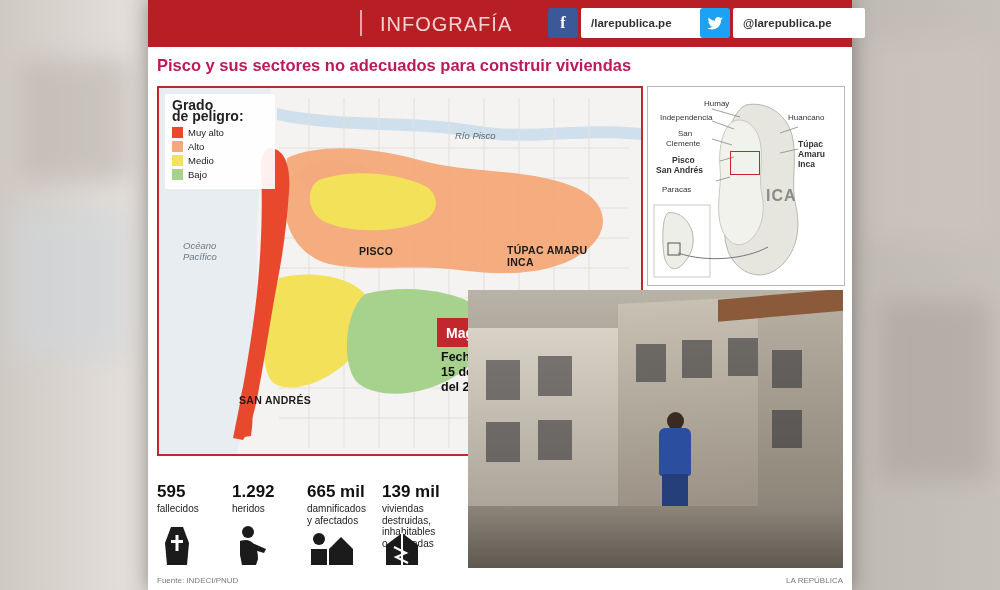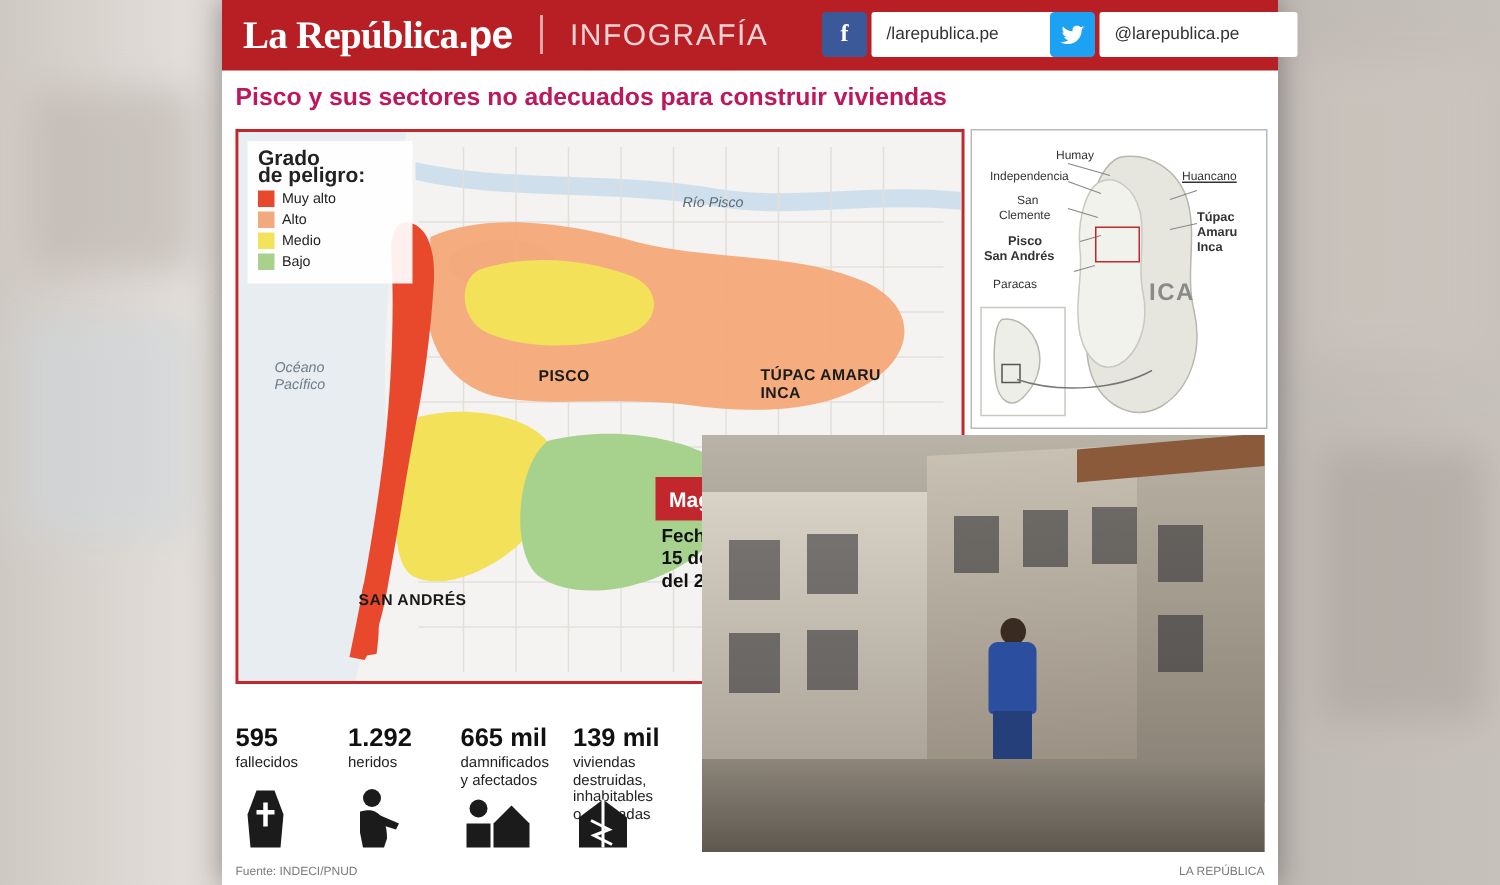--- a/index.html
+++ b/index.html
@@ -21,21 +21,21 @@
   .header{height:47px;background:#b81f24;position:relative;}
   .logo{position:absolute;left:14px;top:8px;color:#fff;font-size:26px;font-weight:bold;letter-spacing:-.5px;
         font-family:"Liberation Serif", serif;}
   .logo .pe{font-family:"Liberation Sans",sans-serif;font-weight:bold;font-size:26px;}
   .divider{position:absolute;left:212px;top:10px;width:2px;height:26px;background:#e8a5a7;}
   .infog{position:absolute;left:232px;top:13px;color:#f3d3d4;font-size:20px;letter-spacing:1px;}
   .social{position:absolute;top:8px;height:30px;display:flex;align-items:center;}
   .sbtn{width:30px;height:30px;border-radius:3px;display:flex;align-items:center;justify-content:center;color:#fff;font-weight:bold;font-size:16px;font-family:"Liberation Serif",serif;}
   .fb{background:#3b5998;}
   .tw{background:#1da1f2;font-size:14px;}
-  .shandle{height:30px;min-width:112px;background:#fff;color:#333;font-size:11.5px;display:flex;align-items:center;padding:0 10px;border-radius:2px;margin-left:3px;}
+  .shandle{height:30px;min-width:112px;background:#fff;color:#333;font-size:11.5px;display:flex;align-items:center;padding:0 10px;border-radius:2px;margin-left:3px;font-weight:bold;}
   .soc1{left:400px;}
   .soc2{left:552px;}
 
   
   .title{position:absolute;left:9px;top:56px;font-size:16.5px;font-weight:bold;color:#be185d;}
 
   
   .mapbox{position:absolute;left:9px;top:86px;width:482px;height:366px;border:2px solid #c1272d;background:#f4f3f1;overflow:hidden;}
   .ocean-label{position:absolute;left:24px;top:152px;font-size:9.5px;color:#6c7b86;font-style:italic;line-height:11px;}
   .riverlabel{position:absolute;left:296px;top:42px;font-size:9.5px;color:#5b6b77;font-style:italic;}
@@ -95,23 +95,20 @@
 <div class="backdrop">
   <div class="bsmudge" style="left:20px;top:60px;width:110px;height:120px;background:#b9b2ac;"></div>
   <div class="bsmudge" style="left:10px;top:210px;width:120px;height:150px;background:#cfd6dc;"></div>
   <div class="bsmudge" style="left:870px;top:40px;width:120px;height:200px;background:#cfc7c0;"></div>
   <div class="bsmudge" style="left:880px;top:300px;width:110px;height:180px;background:#a9a29b;"></div>
 </div>
 
 <div class="page">
 
   <div class="header">
-    <div class="logo">
-      <span>La República</span><span class="pe">.pe</span>
-    </div>
     <div class="divider"></div>
     <div class="infog">INFOGRAFÍA</div>
 
     <div class="social soc1">
       <div class="sbtn fb">f</div>
       <div class="shandle">/larepublica.pe</div>
     </div>
     <div class="social soc2">
       <div class="sbtn tw">
         <svg width="16" height="13" viewBox="0 0 16 13" aria-hidden="true">
@@ -212,21 +209,21 @@
           <path d="M64,34 L86,42"></path>
           <path d="M64,52 L84,58"></path>
         <path d="M72,74 L86,70"></path>
           <path d="M68,94 L82,90"></path>
         <path d="M150,40 L132,46"></path>
           <path d="M150,62 L132,66"></path>
       </g>
     </svg>
     <div class="loc-txt" style="left:56px;top:12px;">Humay</div>
     <div class="loc-txt" style="left:12px;top:26px;">Independencia</div>
-    <div class="loc-txt" style="left:140px;top:26px;text-decoration:underline;">Huancano</div>
+    <div class="loc-txt" style="left:140px;top:26px;">Huancano</div>
     <div class="loc-txt" style="left:30px;top:42px;">San</div>
     <div class="loc-txt" style="left:18px;top:52px;">Clemente</div>
     <div class="loc-txt loc-bold" style="left:24px;top:68px;">Pisco</div>
     <div class="loc-txt loc-bold" style="left:8px;top:78px;">San Andrés</div>
     <div class="loc-txt loc-bold" style="left:150px;top:52px;">Túpac</div>
     <div class="loc-txt loc-bold" style="left:150px;top:62px;">Amaru</div>
     <div class="loc-txt loc-bold" style="left:150px;top:72px;">Inca</div>
     <div class="loc-txt" style="left:14px;top:98px;">Paracas</div>
     <div class="ica-label">ICA</div>
     <div class="redsq"></div>

